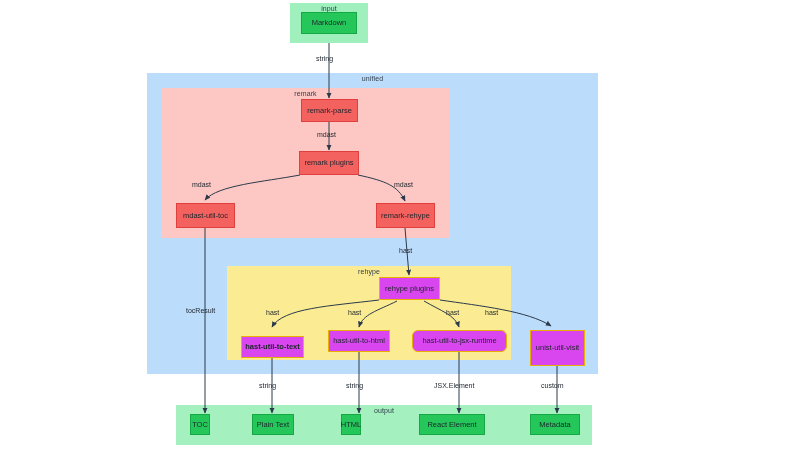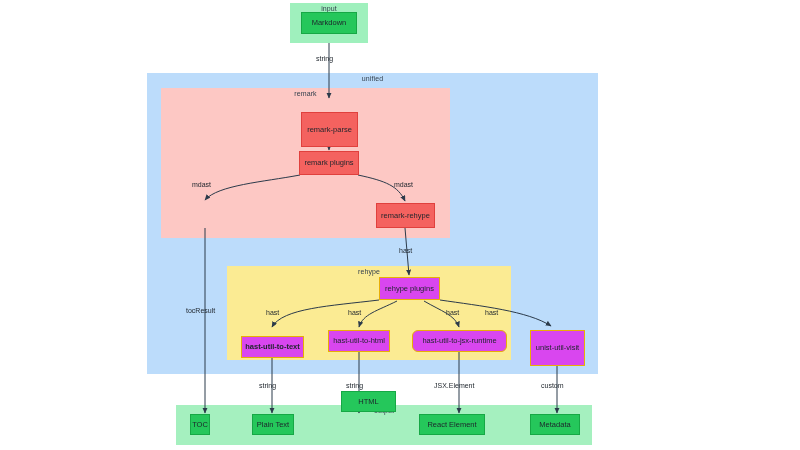--- a/index.html
+++ b/index.html
@@ -111,29 +111,30 @@
   <div class="edge-label" style="left:446px;top:309px;">hast</div>
   <div class="edge-label" style="left:485px;top:309px;">hast</div>
   <div class="edge-label" style="left:186px;top:307px;">tocResult</div>
   <div class="edge-label" style="left:259px;top:382px;">string</div>
   <div class="edge-label" style="left:346px;top:382px;">string</div>
   <div class="edge-label" style="left:434px;top:382px;">JSX.Element</div>
   <div class="edge-label" style="left:541px;top:382px;">custom</div>
 
   <div class="node n-green" style="left:301px;top:12px;width:56px;height:22px;">Markdown</div>
 
-  <div class="node n-red" style="left:301px;top:99px;width:57px;height:35px;margin-top:13px;">remark-parse</div>
+  <div class="node n-red" style="left:301px;top:99px;width:57px;height:23px;">remark-parse</div>
   <div class="node n-red" style="left:299px;top:151px;width:60px;height:24px;">remark plugins</div>
+  <div class="node n-red" style="left:176px;top:203px;width:59px;height:25px;">mdast-util-toc</div>
   <div class="node n-red" style="left:376px;top:203px;width:59px;height:25px;">remark-rehype</div>
 
   <div class="node n-yellow" style="left:379px;top:277px;width:61px;height:23px;">rehype plugins</div>
   <div class="node n-yellow" style="left:241px;top:336px;width:63px;height:22px;font-weight:bold;">hast-util-to-text</div>
   <div class="node n-yellow" style="left:328px;top:330px;width:62px;height:22px;">hast-util-to-html</div>
   <div class="node n-yellow" style="left:412px;top:330px;width:95px;height:22px;border-radius:6px;">hast-util-to-jsx-runtime</div>
   <div class="node n-yellow" style="left:530px;top:330px;width:55px;height:36px;">unist-util-visit</div>
 
   <div class="node n-green" style="left:190px;top:414px;width:20px;height:21px;">TOC</div>
   <div class="node n-green" style="left:252px;top:414px;width:42px;height:21px;">Plain Text</div>
-  <div class="node n-green" style="left:341px;top:391px;width:55px;height:21px;">HTML</div>
+  <div class="node n-green" style="left:341px;top:414px;width:20px;height:21px;">HTML</div>
   <div class="node n-green" style="left:419px;top:414px;width:66px;height:21px;">React Element</div>
   <div class="node n-green" style="left:530px;top:414px;width:50px;height:21px;">Metadata</div>
 
 </div>
 
 </body></html>

